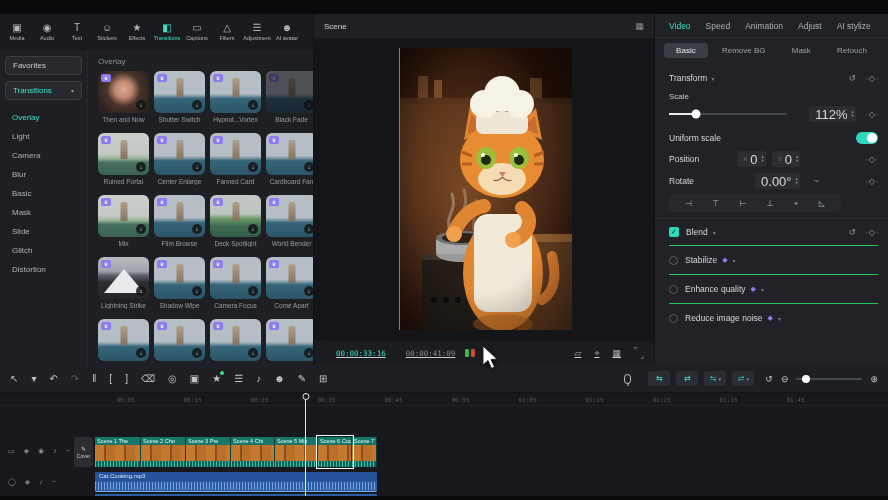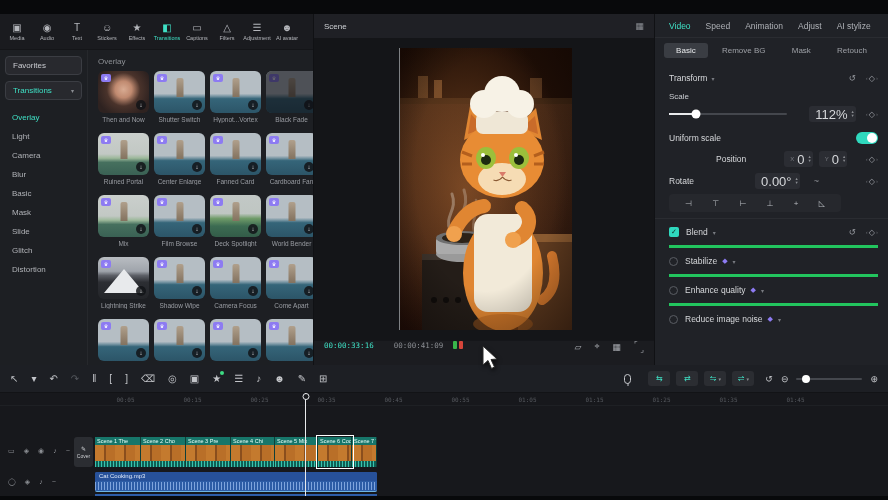--- a/index.html
+++ b/index.html
@@ -44,21 +44,21 @@
     color:#dfe1e4; font-size:6px; line-height:10px; text-align:center; }
   .gal-name { margin-top:3px; font-size:6.5px; color:#9a9da3; text-align:center; white-space:nowrap; overflow:hidden; }
 
   
   #player { left:313px; top:14px; width:342px; height:351px; background:#1b1c20; border-left:1px solid #101114; border-right:1px solid #101114;}
   .pl-header { height:24px; display:flex; align-items:center; justify-content:space-between; padding:0 10px; background:#1f2025;}
   .pl-title { font-size:8px; color:#cfd2d6; }
   .pl-gear { font-size:9px; color:#8b8e94; }
   .pl-stage { position:absolute; top:24px; left:0; right:0; bottom:25px; background:#141518; }
   .video-frame { position:absolute; left:85px; top:10px; width:172px; height:282px; border-left:1px solid #7e8184; border-right:1px solid #7e8184; }
-  .pl-controls { position:absolute; left:0; right:0; bottom:0; height:25px; background:#1b1c20; display:flex; align-items:flex-start; padding:0 10px; border-top:1px solid #15161a;}
+  .pl-controls { position:absolute; left:12px; right:0; bottom:0; height:25px; background:#1b1c20; display:flex; align-items:center; padding:0 10px; border-top:1px solid #15161a;text-decoration:underline;}
   .tc { font-family:"DejaVu Sans Mono", monospace; font-size:7.5px; }
   .tc.cur { color:#3fe0c5; }
   .tc.dur { color:#8b8e93; margin-left:20px; }
   .meter { display:flex; gap:2px; margin-left:10px; }
   .meter i { width:4px; height:8px; border-radius:1px; display:block; }
   .meter .g { background:#39b54a; } .meter .r { background:#d6453a; }
   .pl-right { margin-left:auto; display:flex; align-items:center; gap:13px; color:#a7aaaf; font-size:9px; }
   .fs-icon { position:relative; width:10px; height:10px; }
   .fs-icon::before { content:"⌜"; position:absolute; left:0; top:-2px; font-size:8px; }
   .fs-icon::after  { content:"⌟"; position:absolute; right:0; bottom:-2px; font-size:8px; }
@@ -88,33 +88,33 @@
   .slider { position:relative; width:118px; height:2px; background:#44474d; border-radius:1px; }
   .slider .fill { position:absolute; left:0; top:0; height:2px; width:23%; background:#e8eaec; }
   .slider .knob { position:absolute; left:23%; top:50%; width:9px; height:9px; background:#fff; border-radius:50%; transform:translate(-50%,-50%); }
   .valbox { display:flex; align-items:center; background:#2b2d33; border-radius:3px; height:16px; padding:0 2px 0 6px; }
   .valbox .val { font-size:13px; color:#d6d8db; }
   .stepper { display:flex; flex-direction:column; margin-left:4px; color:#8b8e93; }
   .stepper span { font-size:4.5px; line-height:4.5px; }
   .row-uniform { height:20px; margin-top:4px; }
   .toggle { width:22px; height:12px; border-radius:6px; background:#2fd9be; position:relative; }
   .toggle::after { content:""; position:absolute; right:1px; top:1px; width:10px; height:10px; border-radius:50%; background:#fff; }
-  .row-pos { height:22px;margin-left:47px; }
+  .row-pos { height:22px; }
   .posgroup { display:flex; align-items:center; gap:6px; margin-left:38px; }
   .row-rot { height:22px; }
   .dial { font-size:9px; color:#8b8e93; margin-left:14px;}
   .alignbar { margin-top:2px; height:18px; width:172px; background:#26282d; border-radius:4px; display:flex; align-items:center; justify-content:space-around; padding:0 6px;}
   .alignbar span { font-size:8px; color:#b8bbc0; }
   .sep { border-top:1px solid #2a2c31; margin:6px -10px 0 -14px; }
   .row-blend { height:26px; }
   .checkbox { width:10px; height:10px; border-radius:2px; background:#2fd9be; color:#0c2f28; font-size:7px; line-height:10px; text-align:center; margin-right:7px;}
   .circlebox { width:9px; height:9px; border-radius:50%; border:1.5px solid #5a5d63; margin-right:7px; }
   .badge { color:#8d7bf2; font-size:7px; margin-left:5px; }
   .caret-sm { font-size:6px; color:#787b81; margin-left:5px; }
-  .toggle-row { height:29px; border-top:3px solid #22c55e; display:flex; align-items:center; }
+  .toggle-row { height:29px; border-top:1px solid #22c55e; display:flex; align-items:center; }
   .gray-btn { margin-left:auto; min-width:44px; height:16px; background:#2c2e33; border-radius:3px; color:#5d6066; font-size:7px; display:flex; align-items:center; justify-content:center; padding:0 6px;}
 
   
   #timeline { left:0; top:365px; width:888px; height:131px; background:#17181c; }
   .tl-toolbar { position:absolute; top:0; left:0; right:0; height:28px; background:#1d1f24; border-bottom:1px solid #121316; display:flex; align-items:center; padding:0 10px;}
   .tools { display:flex; align-items:center; gap:13px; }
   .tool { font-size:10px; color:#c3c5c9; position:relative; cursor:pointer;}
   .tool.dim { color:#55585e; }
   .tool.dot::after { content:""; position:absolute; right:-3px; top:-2px; width:4px; height:4px; border-radius:50%; background:#3ddc84; }
   .tl-right { margin-left:auto; display:flex; align-items:center; gap:11px; }

